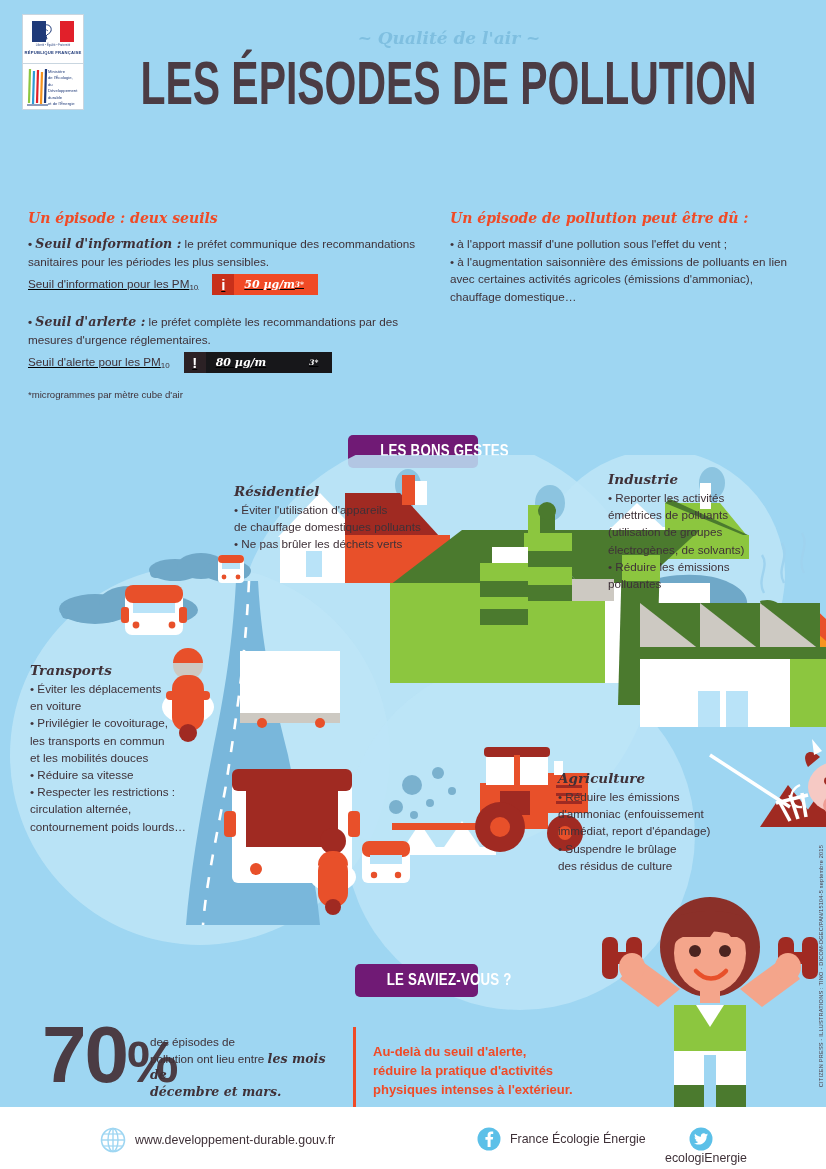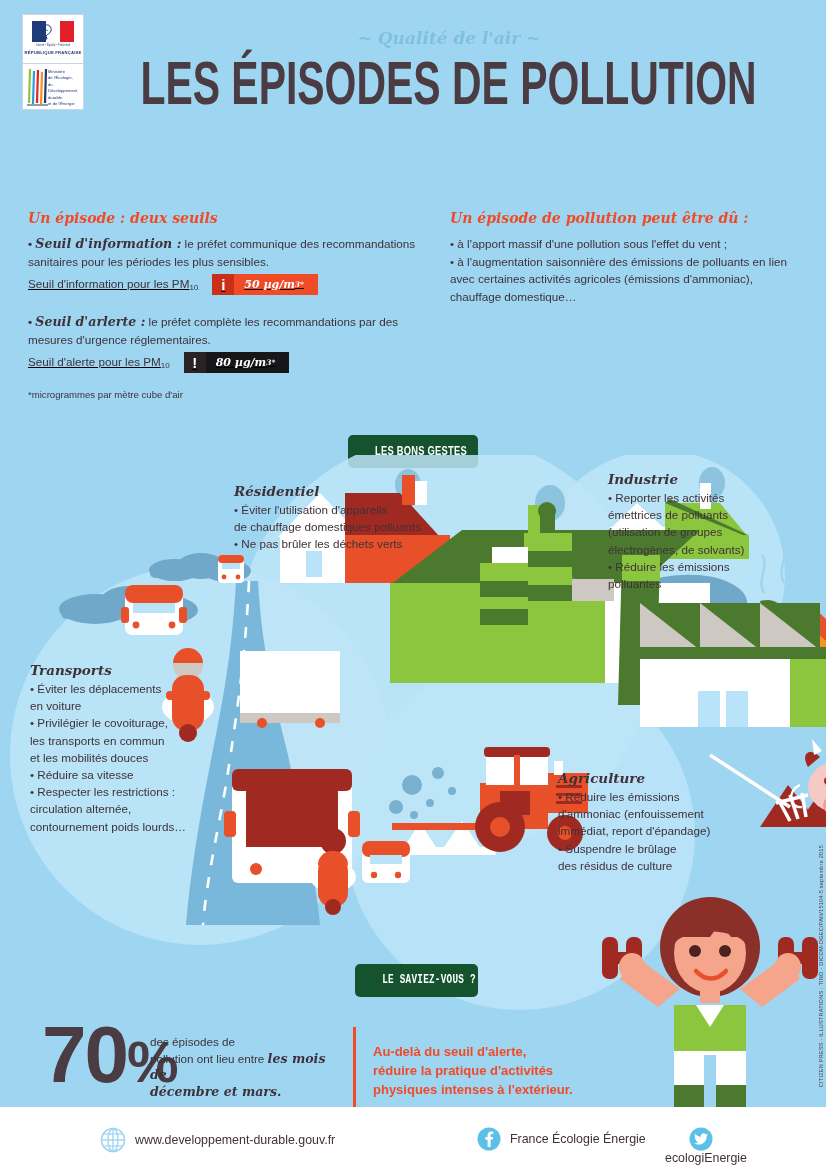--- a/index.html
+++ b/index.html
@@ -157,38 +157,38 @@
     height: 21px; padding: 0 14px 0 10px;
     display: flex; align-items: center;
     color: #ffffff;
     font-family: "DejaVu Serif", serif;
     font-style: italic; font-weight: bold; font-size: 11px;
     white-space: nowrap;
   }
   .badge-info .ico { background: #c8301a; }
   .badge-info .val { background: #f04a26; }
   .badge-alert .ico { background: #2b2125; }
-  .badge-alert .val { background: #17171a; }
+  .badge-alert .val { background: #17171a; gap: 43px; }
   .badge .val .sup { font-size: 7.5px; vertical-align: 5px; }
 
   .footnote {
     font-family: "Liberation Sans", sans-serif;
     font-size: 9.6px; color: #3f3138;
     margin-top: 16px;
   }
 
   
   .ribbon {
     position: absolute;
-    background: #14532d;
+    background: #701a75;
     border-radius: 5px;
     color: #ffffff;
     font-family: "Liberation Sans", sans-serif;
     font-weight: bold;
-    font-size: 12px;
+    font-size: 17px;
     line-height: 26px;
     padding: 3px 14px 4px 14px;
     letter-spacing: .3px;
     text-align: center;
     white-space: nowrap;
   }
   .ribbon span { display: inline-block; transform: scaleX(0.78); transform-origin: center; }
 
   
   .scene-lab { position: absolute; }
@@ -623,21 +623,21 @@
 
   <div class="scene-lab" style="left:558px; top:770px; width:230px;">
     <h4>Agriculture</h4>
     <p style="white-space:pre-line">• Réduire les émissions
 d'ammoniac (enfouissement
 immédiat, report d'épandage)
 • Suspendre le brûlage
 des résidus de culture</p>
   </div>
 
-  <div class="ribbon" style="left:355px; top:964px; width:95px;font-family:Liberation Mono, monospace;">
+  <div class="ribbon" style="left:355px; top:964px; width:95px;">
     <span>LE SAVIEZ-VOUS ?</span>
   </div>
 
   <svg style="position:absolute;left:600px;top:895px;width:220px;height:212px" viewBox="0 0 220 212">
 
     <path d="M58 112 L 20 84 L 36 62 L 80 94 Z" fill="#f4a58b"></path>
     <path d="M162 112 L 200 84 L 184 62 L 140 94 Z" fill="#f4a58b"></path>
 
     <g fill="#a02a22">
       <rect x="2" y="42" width="16" height="42" rx="7"></rect>

